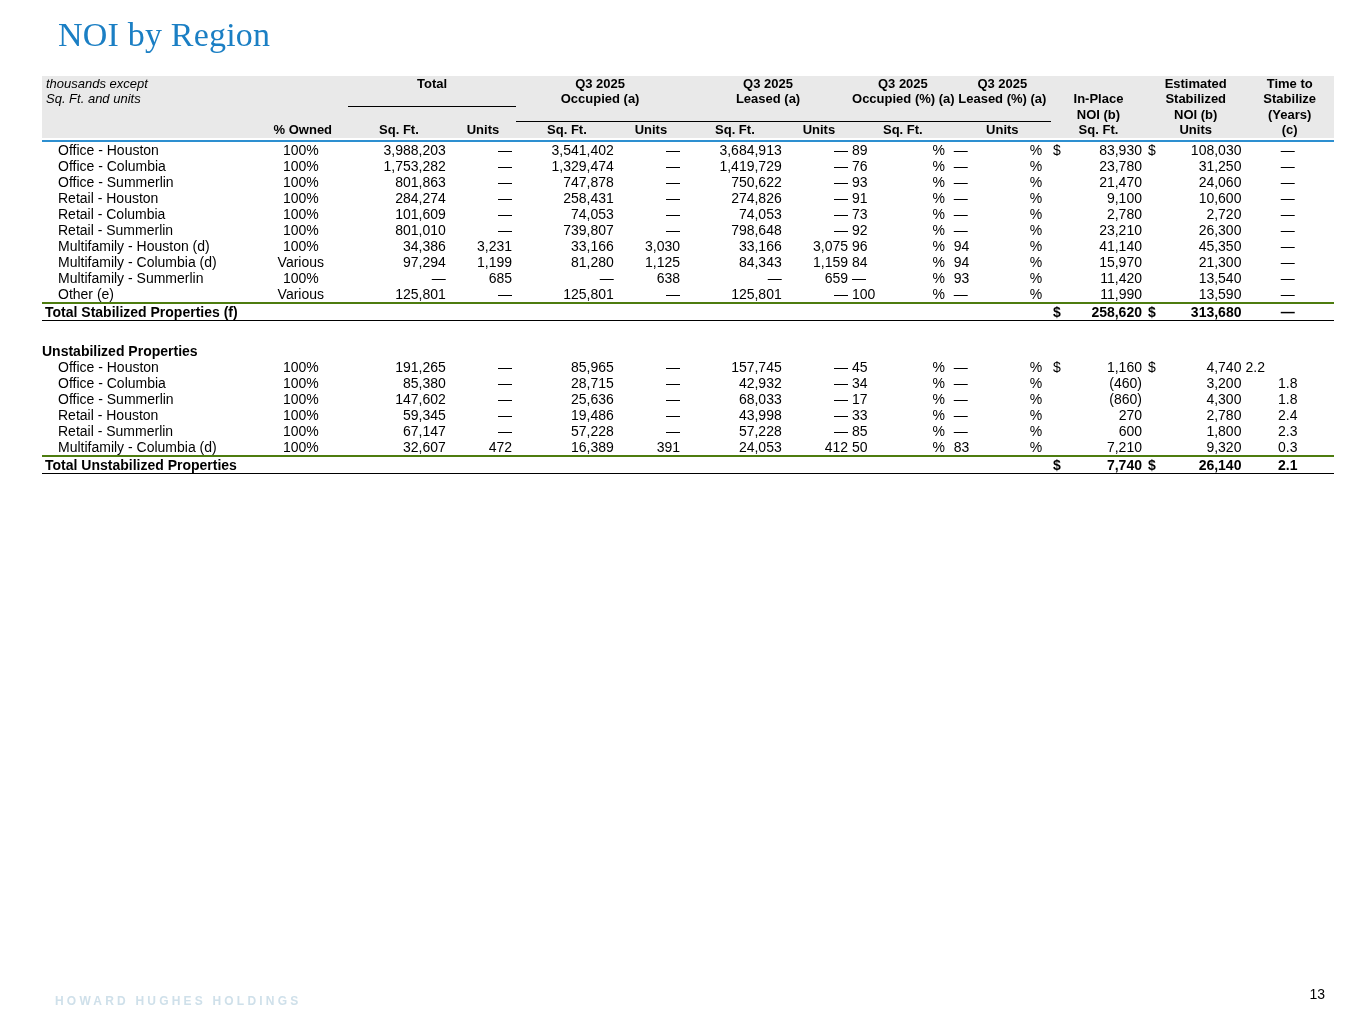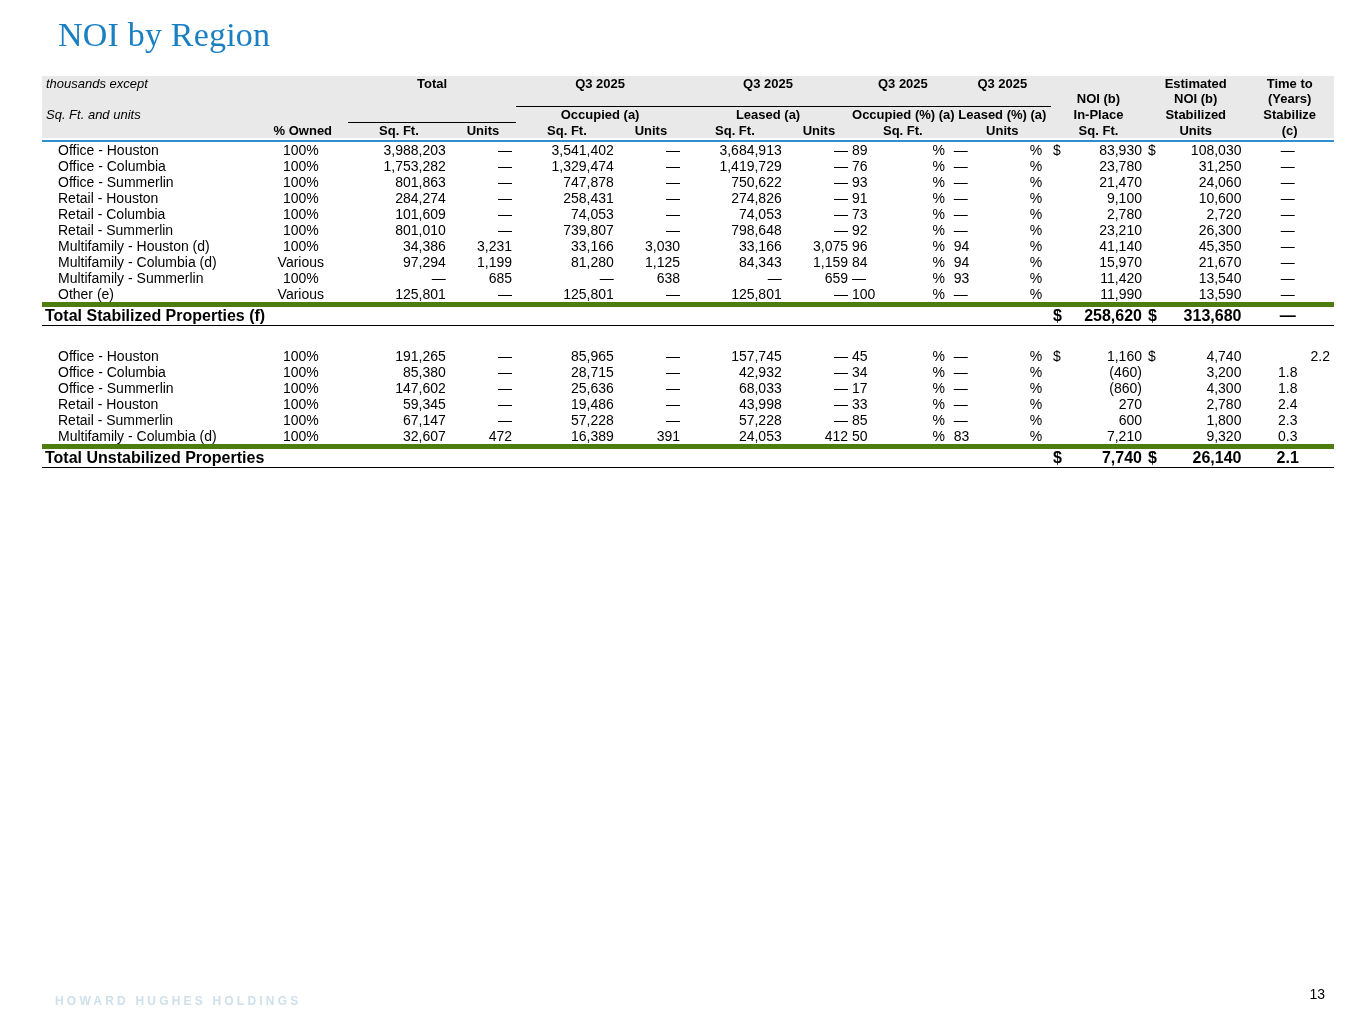--- a/index.html
+++ b/index.html
@@ -108,22 +108,22 @@
     padding-left: 3px !important;
     width: 20px;
   }
   .cur {
     text-align: left;
     width: 12px;
     padding-left: 2px !important;
   }
   .total-row td {
     font-weight: bold;
-    font-size: 16px;
-    border-top: 5px solid #4d7c0f;
+    font-size: 14px;
+    border-top: 2px solid #4d7c0f;
     border-bottom: 1px solid #000000;
     padding-top: 4px;
     padding-bottom: 4px;
   }
   .total-row td.lbl {
     padding-left: 3px !important;
   }
   .spacer-row td {
     height: 22px;
     font-size: 0;
@@ -184,43 +184,43 @@
         <td colspan="2">Q3 2025</td>
         <td colspan="2">Q3 2025</td>
         <td colspan="2">Q3 2025</td>
         <td colspan="2">Q3 2025</td>
         <td colspan="2"></td>
         <td colspan="2">Estimated</td>
         <td>Time to</td>
       </tr>
 
       <tr class="hdr-row-top">
+        <td class="hdr-stub">Sq. Ft. and units</td>
+        <td></td>
+        <td colspan="2" class="grp-underline"></td>
+        <td colspan="2">Occupied (a)</td>
+        <td colspan="2">Leased (a)</td>
+        <td colspan="2">Occupied (%) (a)</td>
+        <td colspan="2">Leased (%) (a)</td>
+        <td colspan="2">In-Place</td>
+        <td colspan="2">Stabilized</td>
+        <td>Stabilize</td>
+      </tr>
+
+      <tr class="hdr-row-top">
         <td class="hdr-stub"></td>
         <td></td>
         <td colspan="2"></td>
         <td colspan="2" class="grp-underline"></td>
         <td colspan="2" class="grp-underline"></td>
         <td colspan="2" class="grp-underline"></td>
         <td colspan="2" class="grp-underline"></td>
         <td colspan="2">NOI (b)</td>
         <td colspan="2">NOI (b)</td>
         <td>(Years)</td>
-      </tr>
-
-      <tr class="hdr-row-top">
-        <td class="hdr-stub">Sq. Ft. and units</td>
-        <td></td>
-        <td colspan="2" class="grp-underline"></td>
-        <td colspan="2">Occupied (a)</td>
-        <td colspan="2">Leased (a)</td>
-        <td colspan="2">Occupied (%) (a)</td>
-        <td colspan="2">Leased (%) (a)</td>
-        <td colspan="2">In-Place</td>
-        <td colspan="2">Stabilized</td>
-        <td>Stabilize</td>
       </tr>
 
       <tr class="hdr-row-sub">
         <td class="hdr-stub"></td>
         <td>% Owned</td>
         <td>Sq. Ft.</td>
         <td>Units</td>
         <td>Sq. Ft.</td>
         <td>Units</td>
         <td>Sq. Ft.</td>
@@ -379,21 +379,21 @@
         <td class="num">1,125</td>
         <td class="num">84,343</td>
         <td class="num">1,159</td>
         <td class="pct">84</td>
         <td class="pctsym">%</td>
         <td class="pct">94</td>
         <td class="pctsym">%</td>
         <td class="cur"></td>
         <td class="num">15,970</td>
         <td class="cur"></td>
-        <td class="num">21,670</td>
+        <td class="num">21,300</td>
         <td class="num" style="text-align:center">—</td>
       </tr>
       <tr class="data-row">
         <td class="lbl">Multifamily - Summerlin</td>
         <td class="num" style="text-align:center">100%</td>
         <td class="num">—</td>
         <td class="num">685</td>
         <td class="num">—</td>
         <td class="num">638</td>
         <td class="num">—</td>
@@ -434,39 +434,42 @@
         <td class="num">258,620</td>
         <td class="cur">$</td>
         <td class="num">313,680</td>
         <td class="num" style="text-align:center">—</td>
       </tr>
 
       <tr class="spacer-row">
             <td colspan="17"></td>
           </tr>
 
+      <tr class="section-title">
+        <td colspan="17">Unstabilized Properties</td>
+      </tr>
 
       <tr class="data-row">
         <td class="lbl">Office - Houston</td>
         <td class="num" style="text-align:center">100%</td>
         <td class="num">191,265</td>
         <td class="num">—</td>
         <td class="num">85,965</td>
         <td class="num">—</td>
         <td class="num">157,745</td>
         <td class="num">—</td>
         <td class="pct">45</td>
         <td class="pctsym">%</td>
         <td class="pct">—</td>
         <td class="pctsym">%</td>
         <td class="cur">$</td>
         <td class="num">1,160</td>
         <td class="cur">$</td>
         <td class="num">4,740</td>
-        <td class="num" style="text-align:right">2.2</td>
+        <td class="num" style="text-align:left">2.2</td>
       </tr>
       <tr class="data-row">
         <td class="lbl">Office - Columbia</td>
         <td class="num" style="text-align:center">100%</td>
         <td class="num">85,380</td>
         <td class="num">—</td>
         <td class="num">28,715</td>
         <td class="num">—</td>
         <td class="num">42,932</td>
         <td class="num">—</td>

